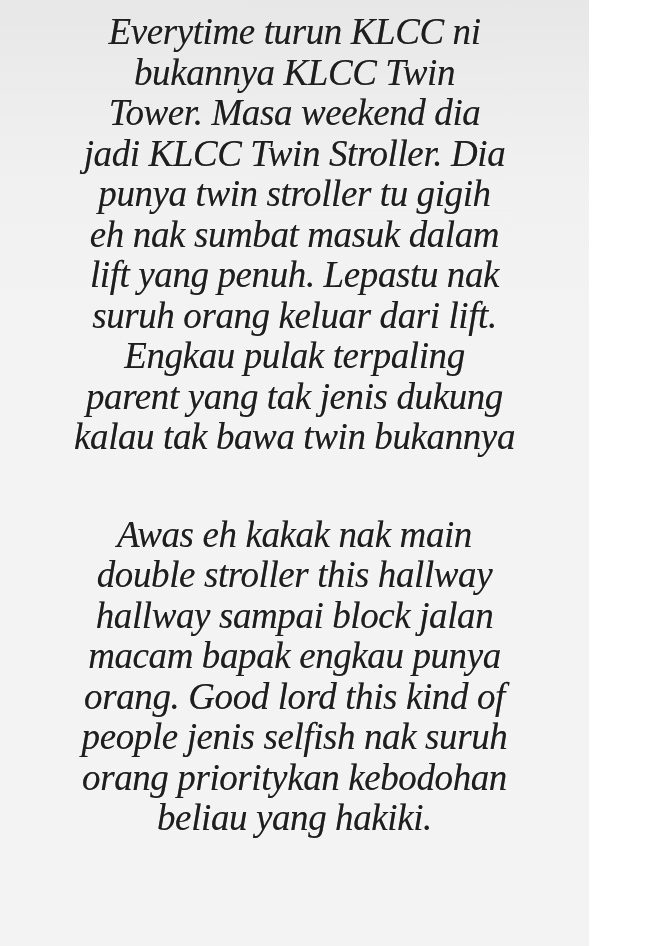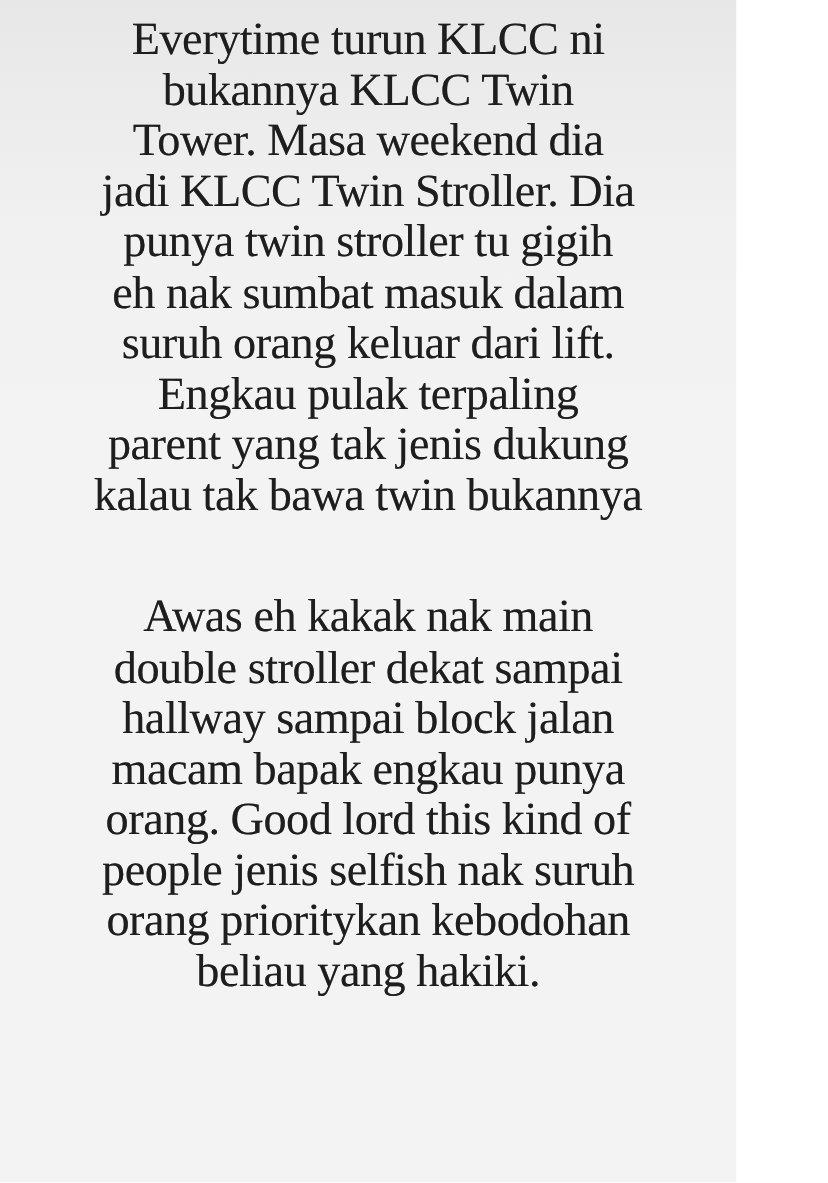--- a/index.html
+++ b/index.html
@@ -8,20 +8,21 @@
     background: #ffffff;
   }
   .stage {
     position: relative;
     width: 589px;
     height: 946px;
     overflow: hidden;
     background: linear-gradient(180deg, #e7e7e7 0%, #ececec 9%, #f1f1f1 20%, #f3f3f3 35%, #f3f3f3 100%);
     font-family: "Liberation Serif", "DejaVu Serif", serif;
     color: #1e1e1e;
+    font-style: italic;
   }
   .text-block {
     padding-top: 12px;
     text-align: center;
   }
   .paragraph {
     margin: 0;
   }
   .paragraph-2 {
     margin-top: 57px;
@@ -42,29 +43,30 @@
 <div class="stage">
   <div class="text-block">
 
     <div class="paragraph paragraph-1">
       <div class="line">Everytime turun KLCC ni</div>
       <div class="line">bukannya KLCC Twin</div>
       <div class="line">Tower. Masa weekend dia</div>
       <div class="line">jadi KLCC Twin Stroller. Dia</div>
       <div class="line">punya twin stroller tu gigih</div>
       <div class="line">eh nak sumbat masuk dalam</div>
+      <div class="line">lift yang penuh. Lepastu nak</div>
       <div class="line">suruh orang keluar dari lift.</div>
       <div class="line">Engkau pulak terpaling</div>
       <div class="line">parent yang tak jenis dukung</div>
       <div class="line">kalau tak bawa twin bukannya</div>
     </div>
 
     <div class="paragraph paragraph-2">
       <div class="line">Awas eh kakak nak main</div>
-      <div class="line">double stroller dekat sampai</div>
+      <div class="line">double stroller this hallway</div>
       <div class="line">hallway sampai block jalan</div>
       <div class="line">macam bapak engkau punya</div>
       <div class="line">orang. Good lord this kind of</div>
       <div class="line">people jenis selfish nak suruh</div>
       <div class="line">orang prioritykan kebodohan</div>
       <div class="line">beliau yang hakiki.</div>
     </div>
 
   </div>
 </div>

